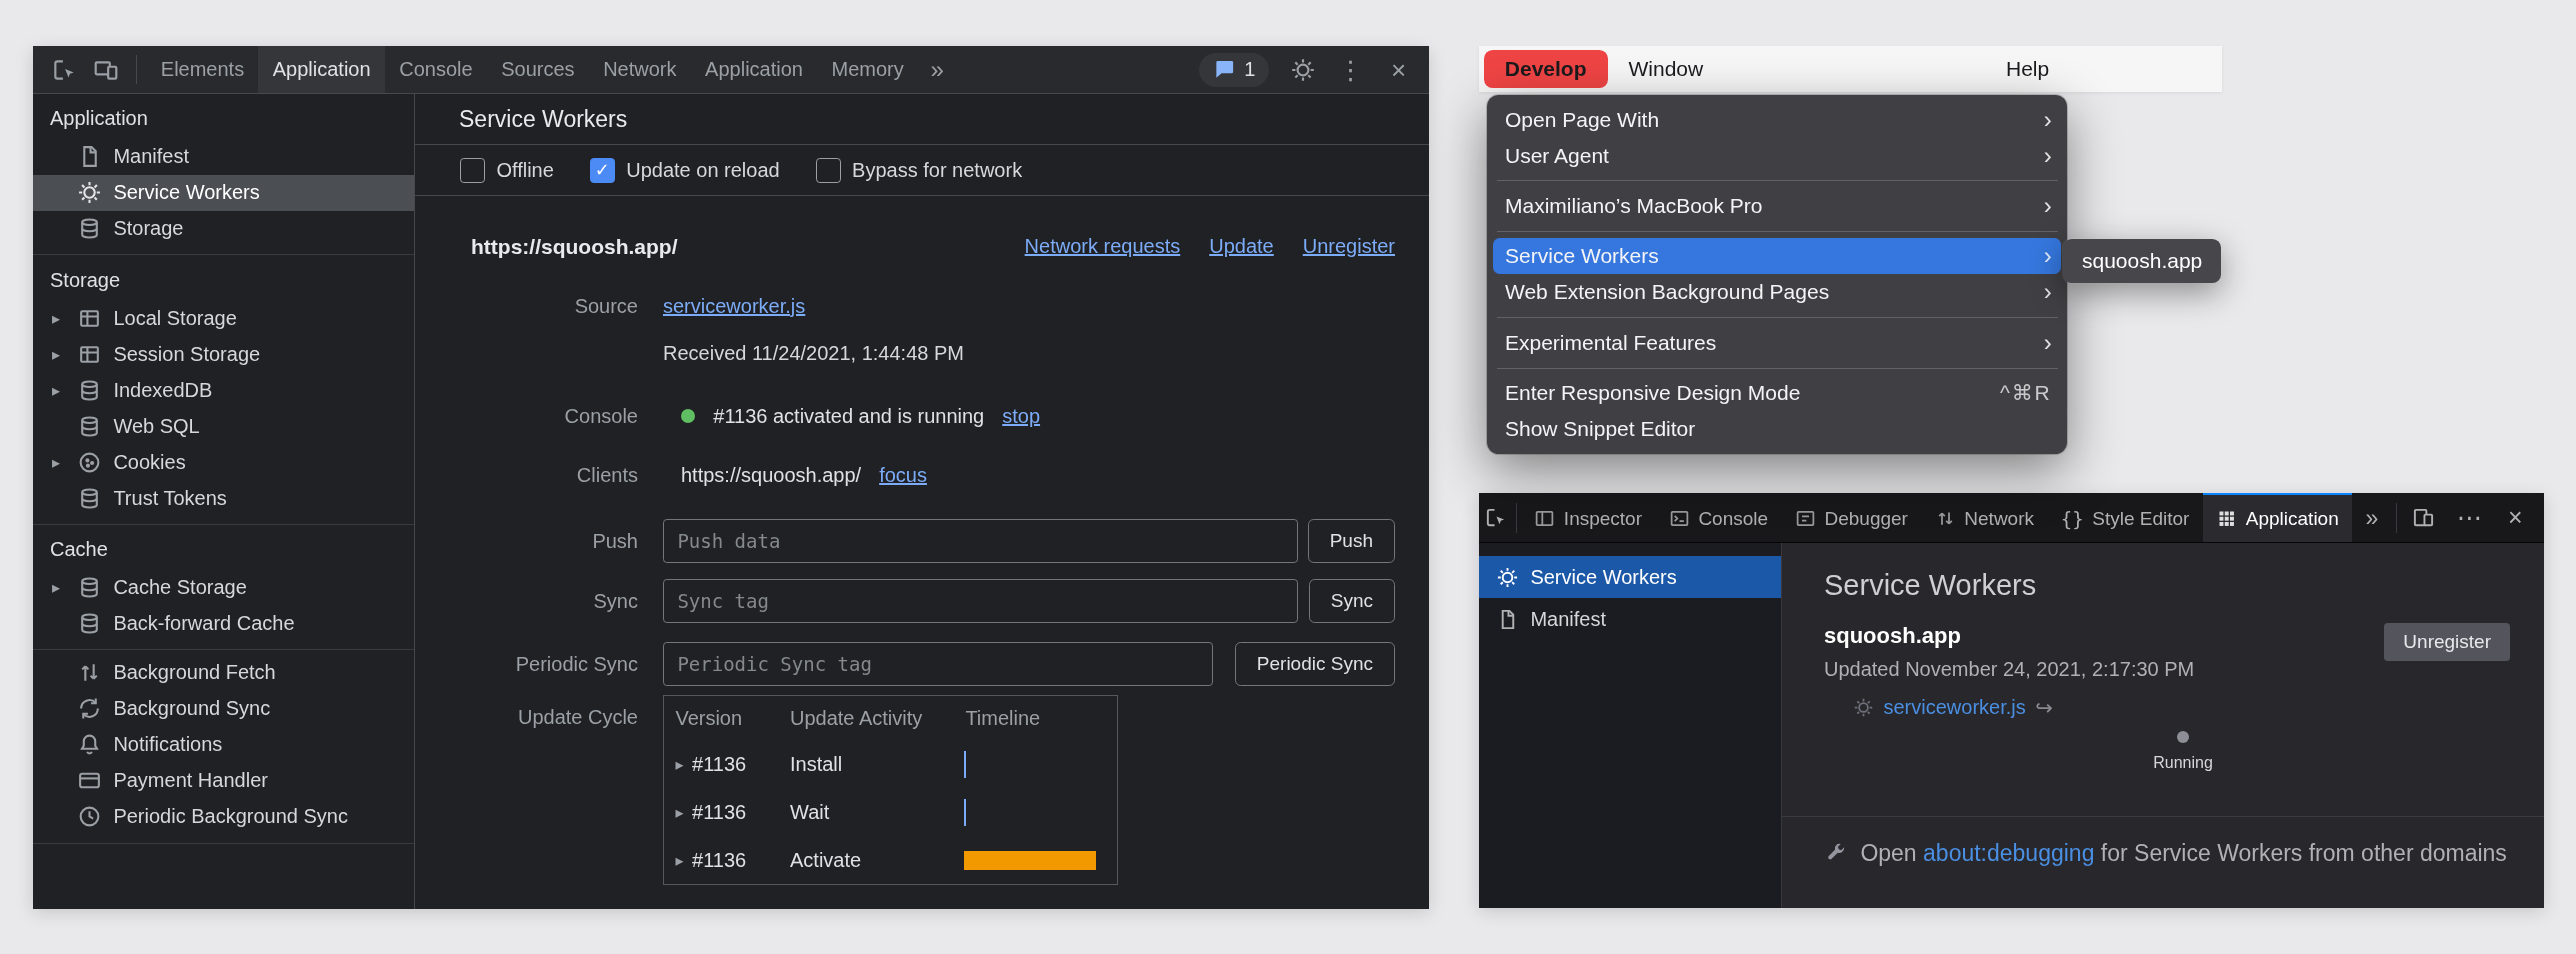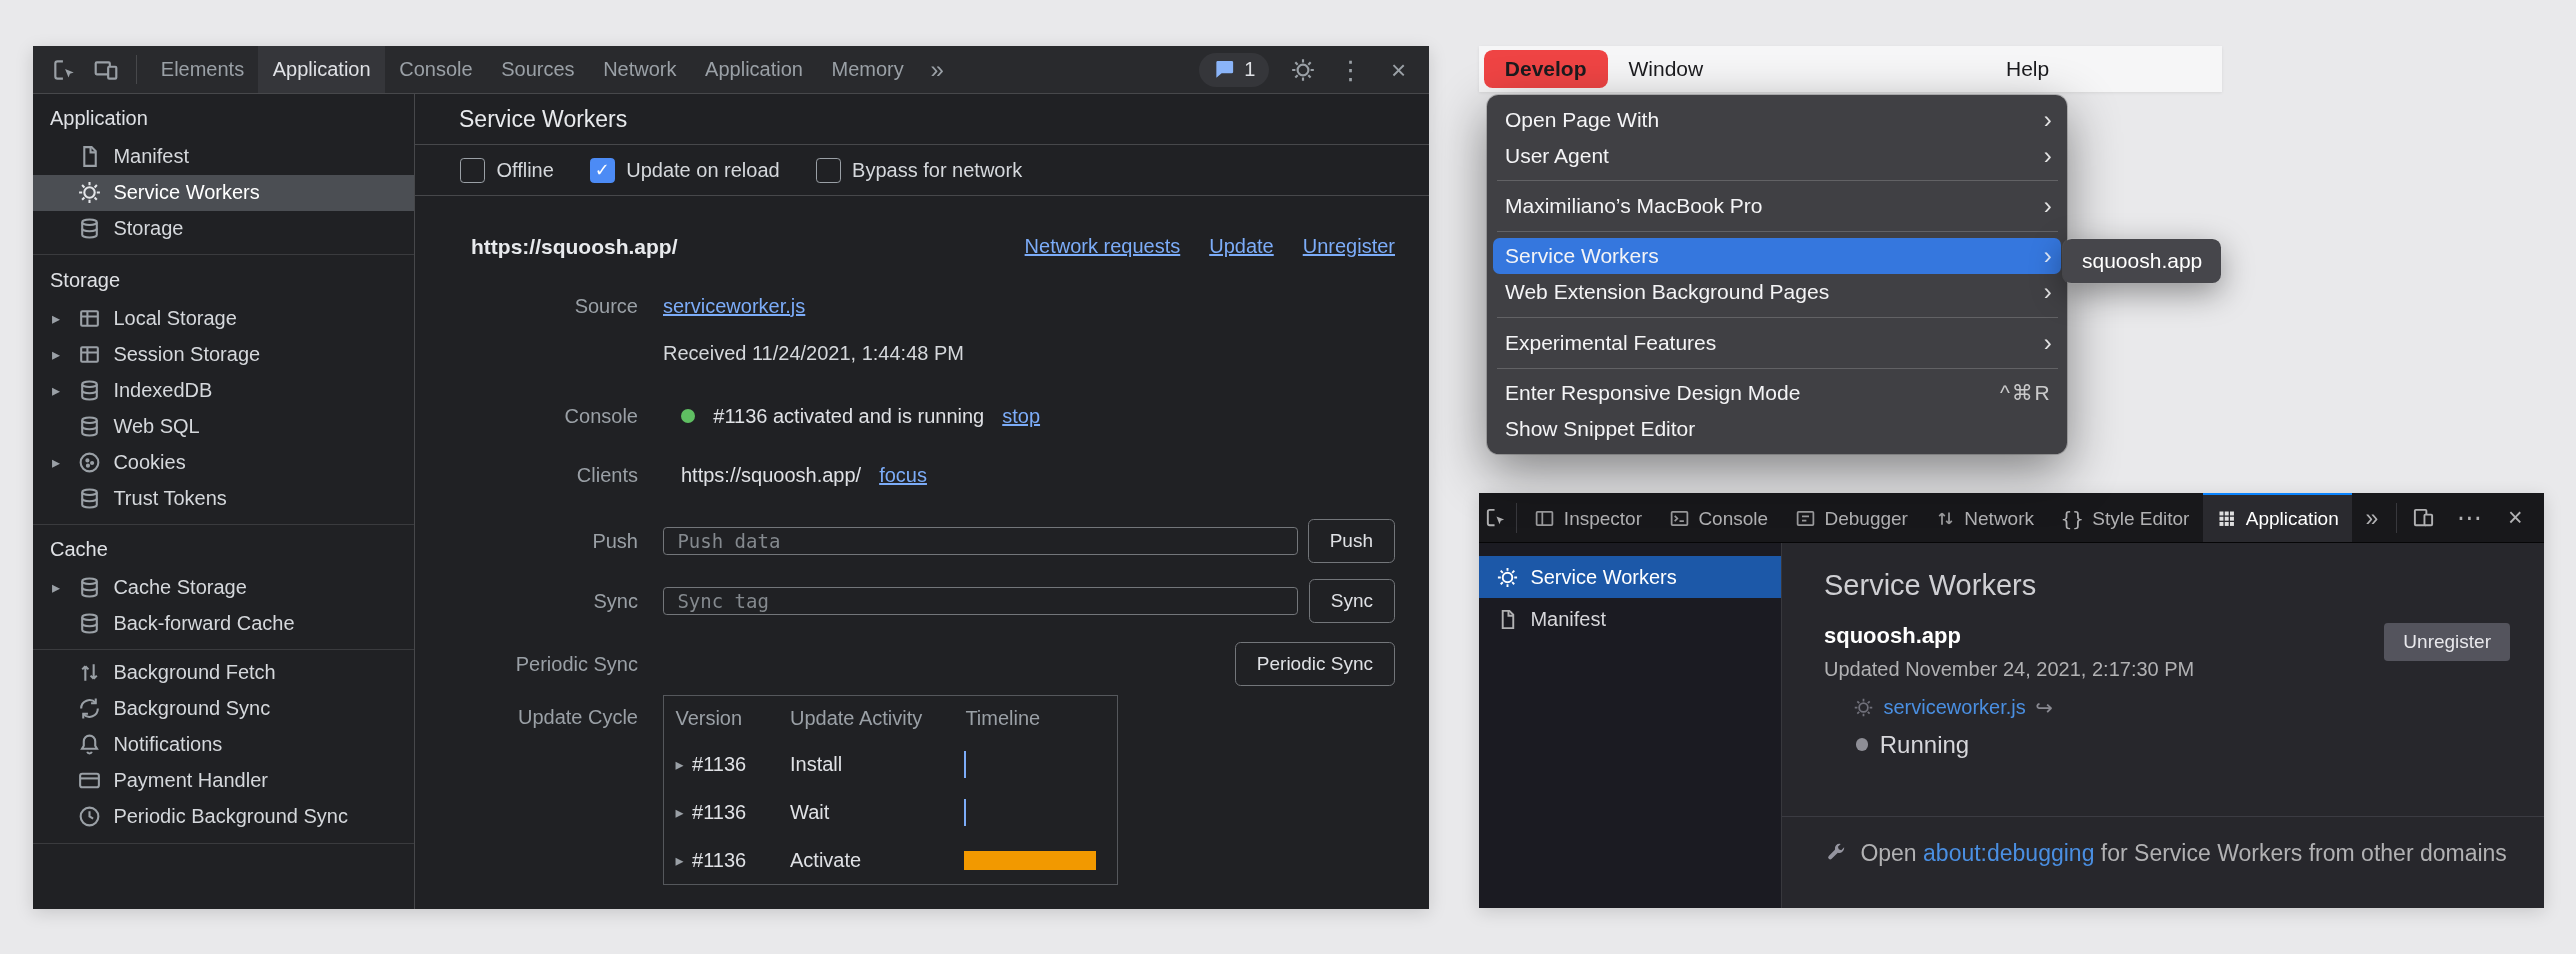--- a/index.html
+++ b/index.html
@@ -50,21 +50,21 @@
   .received{margin-top:13.4px;color:#d5d8dc;}
   .r-status{margin-top:29px;}
   .r-clients{margin-top:25px;}
   .r-push{margin-top:27px;}
   .r-sync{margin-top:16px;}
   .r-per{margin-top:19px;}
   .r-cycle{margin-top:9.5px;}
   .r-cycle .flabel{line-height:44px;}
   .hgroup{display:flex;align-items:center;gap:18px;line-height:34px;margin-left:43px;}
   .dot{width:14.3px;height:14.3px;border-radius:50%;background:#5fbf62;flex:0 0 auto;}
-  .tinput{margin-left:25px;height:28px;background:#202124;border:1px solid #73767a;border-radius:3.8px;color:#d946ef;font-family:"DejaVu Sans Mono",monospace;font-size:19px;padding:0 13.4px;}
+  .tinput{margin-left:25px;height:44px;background:#202124;border:1px solid #73767a;border-radius:3.8px;color:#d946ef;font-family:"DejaVu Sans Mono",monospace;font-size:19px;padding:0 13.4px;}
   .tinput::placeholder{color:#84898e;}
   .w1{width:635px;}
   .w2{width:550px;}
   .cbtn{margin-left:auto;height:44px;background:#202124;border:1px solid #73767a;border-radius:5.7px;color:#dfe1e5;font-size:19px;font-family:inherit;padding:0 21px;cursor:pointer;white-space:nowrap;}
   .utable{margin-left:25px;width:455px;border:1px solid #55585c;display:grid;grid-template-columns:126px 164px 1fr;}
   .ut-h{height:44px;display:flex;align-items:center;color:#9aa0a6;}
   .ut-c{height:48px;display:flex;align-items:center;color:#dfe1e5;}
   .ut-c .tri{color:#9aa0a6;margin-right:8.6px;font-size:16px;}
   .pad1{padding-left:11.4px;}
   .bar-thin{width:2.9px;height:27px;background:#7cacf8;margin-left:9.5px;}
@@ -103,21 +103,21 @@
   .f-sitem.selected{background:#1c58a8;color:#fff;}
   .f-sitem.selected svg{color:#fff;}
   .f-main{flex:1;position:relative;padding:23px 34px 0 42px;color:#d7d7db;}
   .f-title{font-size:29px;font-weight:400;color:#cfcfd3;line-height:38px;}
   .f-origin{margin-top:17px;font-size:22px;font-weight:700;color:#fff;line-height:29px;}
   .f-updated{margin-top:5.7px;font-size:20px;color:#b1b1b3;line-height:27px;}
   .f-worker{margin-top:11.4px;margin-left:29px;display:flex;align-items:center;gap:9.5px;line-height:27px;font-size:20px;}
   .f-worker svg{width:21px;height:21px;color:#70707a;}
   a.flink{color:#4a8fe2;cursor:pointer;text-decoration:none;}
   .f-jump{color:#8a8a92;font-size:21px;}
-  .f-run{margin-top:9.5px;margin-left:32px;display:flex;align-items:center;gap:11.4px;font-size:24px;}
+  .f-run{margin-top:9.5px;margin-left:32px;display:flex;align-items:center;gap:11.4px;font-size:16px;flex-direction:column;}
   .f-dot{width:12.4px;height:12.4px;border-radius:50%;background:#8e8e96;}
   .f-unreg{position:absolute;top:80px;right:34px;height:38px;padding:0 19px;background:#54545d;color:#e8e8ec;font-size:19px;border:none;border-radius:3.8px;font-family:inherit;cursor:pointer;}
   .f-footer{position:absolute;left:0;right:0;bottom:0;height:92px;border-top:1px solid #3b3b42;padding:23px 34px 0 42px;display:flex;gap:13.4px;color:#b1b1b3;font-size:23px;}
   .f-footer svg{width:23px;height:23px;color:#9595a0;flex:0 0 auto;margin-top:1.9px;}
 </style>
 </head>
 <body>
 
 <section id="chrome">
   <div class="c-toolbar">
@@ -408,20 +408,21 @@
         </div>
 
         <div class="frow c r-sync">
           <span class="flabel">Sync</span>
           <input class="tinput w1" type="text" placeholder="Sync tag" style="">
           <button class="cbtn">Sync</button>
         </div>
 
         <div class="frow c r-per">
           <span class="flabel">Periodic Sync</span>
+          <input class="tinput w2" type="text" placeholder="Periodic Sync tag" style="">
           <button class="cbtn">Periodic Sync</button>
         </div>
 
         <div class="frow r-cycle">
           <span class="flabel">Update Cycle</span>
           <div class="utable">
             <div class="ut-h pad1">Version</div>
             <div class="ut-h">Update Activity</div>
             <div class="ut-h pad1">Timeline</div>
 

